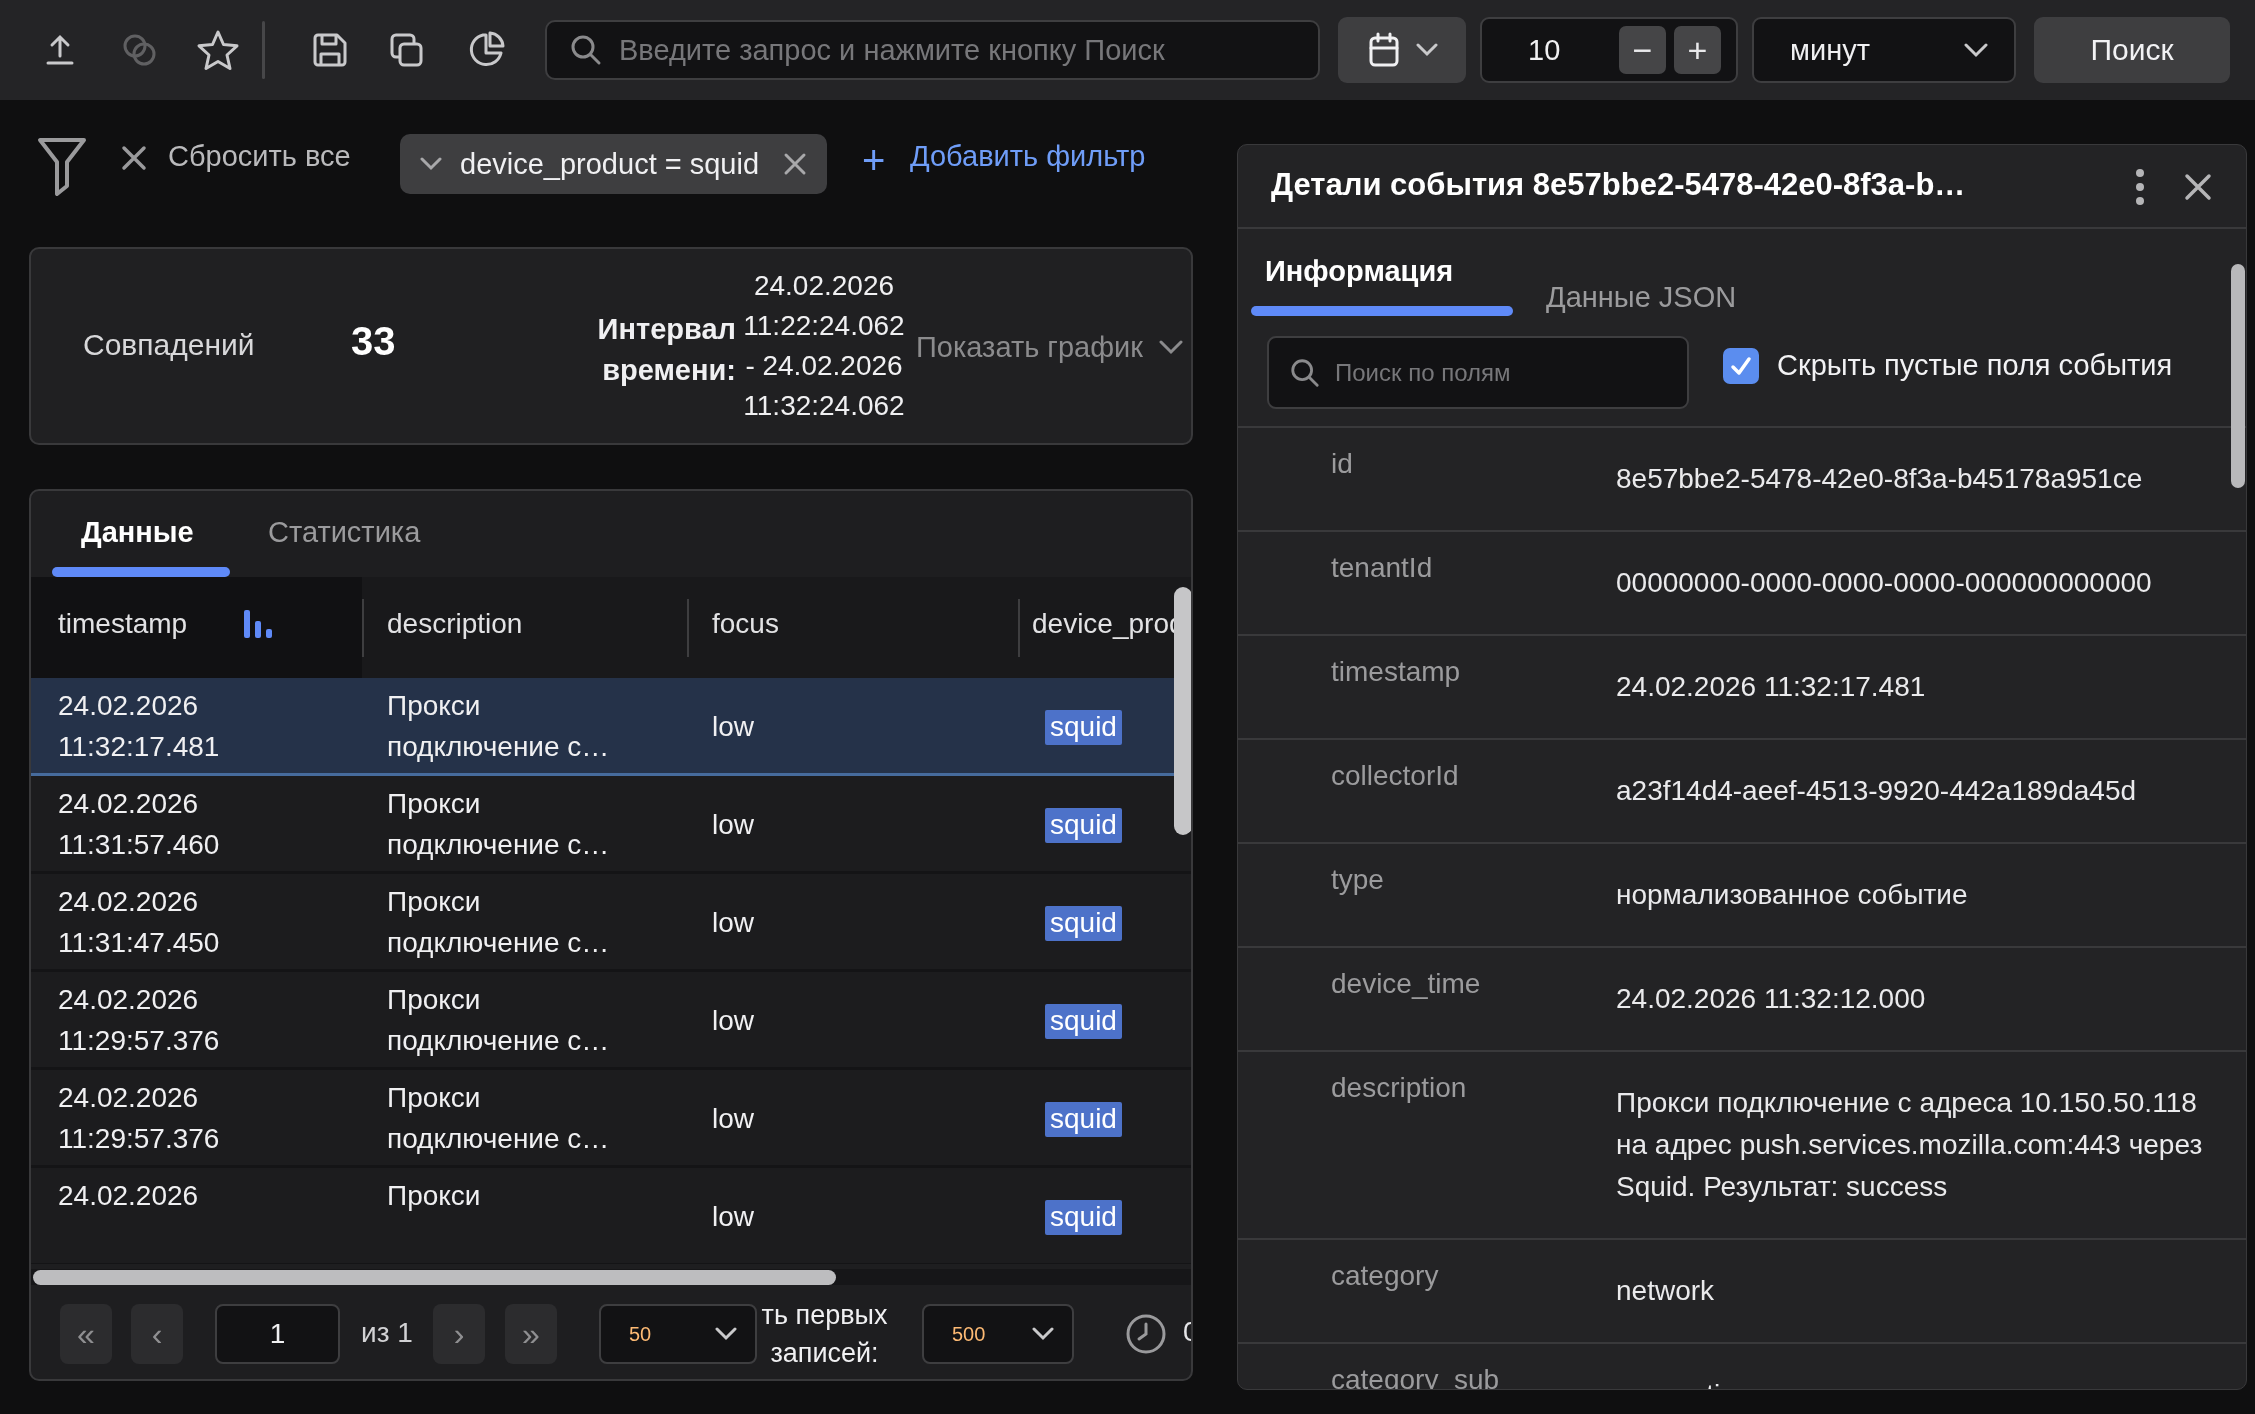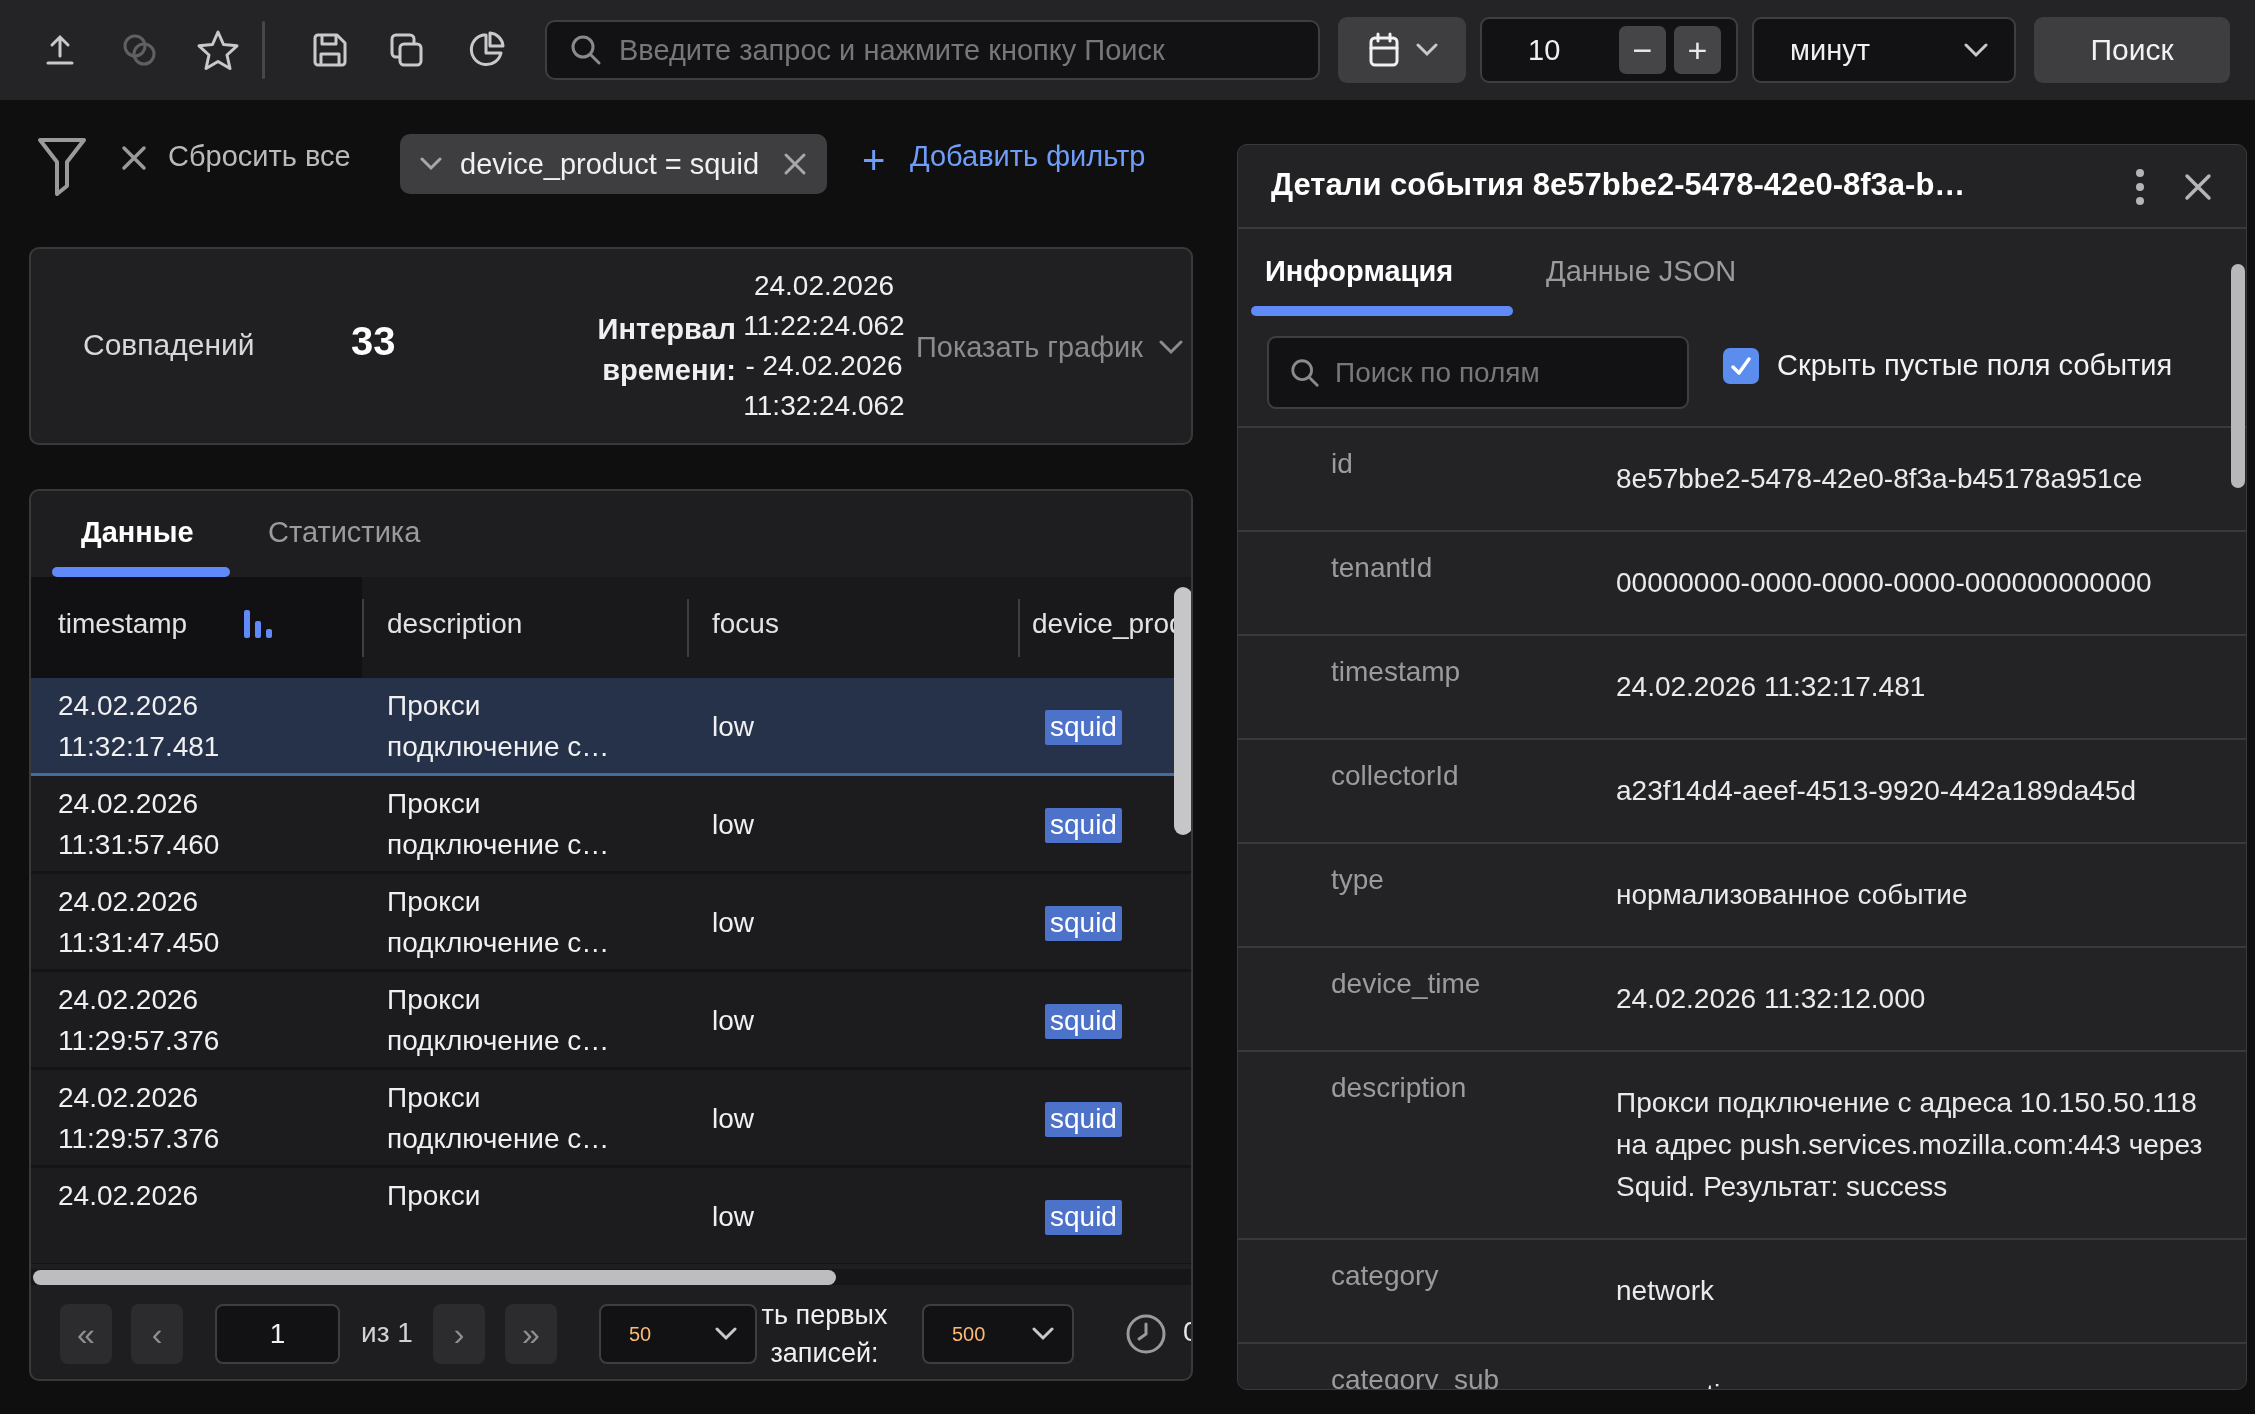--- a/index.html
+++ b/index.html
@@ -96,26 +96,26 @@
 
   
   .details { position:absolute; left:1237px; top:144px; width:1010px; height:1246px; background:#232325; border:1px solid #39393b; border-radius:10px; overflow:hidden; }
   .details > * { position:absolute; }
   .det-header { left:0; top:0; width:100%; height:84px; border-bottom:2px solid #39393b; }
   .det-title { position:absolute; left:33px; top:22px; font-size:31px; font-weight:bold; color:#fff; white-space:nowrap; }
   .kebab { position:absolute; left:880px; top:20px; width:44px; height:44px; display:flex; align-items:center; justify-content:center; cursor:pointer; }
   .det-close { position:absolute; left:938px; top:20px; width:44px; height:44px; display:flex; align-items:center; justify-content:center; cursor:pointer; }
   .det-tab { top:110px; font-size:29px; cursor:pointer; }
   .det-tab.active { color:#fff; font-weight:bold; }
-  .det-tab.inactive { color:#9b9b9d; }
+  .det-tab.inactive { color:#9b9b9d;margin-top:26px; }
   .det-tab1 { left:27px; } .det-tab2 { left:308px; }
   .det-underline { left:13px; top:161px; width:262px; height:10px; border-radius:5px; background:var(--accent); }
   .det-search { left:29px; top:191px; width:422px; height:73px; background:#121214; border:2px solid #3e3e40; border-radius:9px; display:flex; align-items:center; }
   .det-search .mag { margin-left:20px; }
-  .det-search input { flex:1; background:transparent; border:none; outline:none; color:#e6e6e8; font-size:28px; margin-left:14px; min-width:0; font-family:inherit; }
+  .det-search input { flex:1; background:transparent; border:none; outline:none; color:#e6e6e8; font-size:24px; margin-left:14px; min-width:0; font-family:inherit; }
   .det-search input::placeholder { color:#77777a; }
   .checkbox { left:485px; top:203px; width:36px; height:36px; background:#5b8def; border-radius:7px; display:flex; align-items:center; justify-content:center; cursor:pointer; }
   .cb-label { left:539px; top:204px; font-size:29px; color:#f2f2f4; }
   .fields { left:0; top:281px; width:1010px; height:965px; overflow:hidden; }
   .field-row { position:relative; border-top:2px solid #39393b; padding:30px 0; min-height:72px; }
   .field-label { position:absolute; left:93px; top:15px; width:265px; font-size:28px; line-height:42px; color:#9b9b9d; }
   .field-value { margin-left:378px; margin-right:44px; font-size:28px; line-height:42px; color:#eaeaec; word-break:break-all; }
   .det-scroll { left:993px; top:119px; width:14px; height:224px; background:#b8b8ba; border-radius:7px; cursor:pointer; }
 </style>
 </head>

